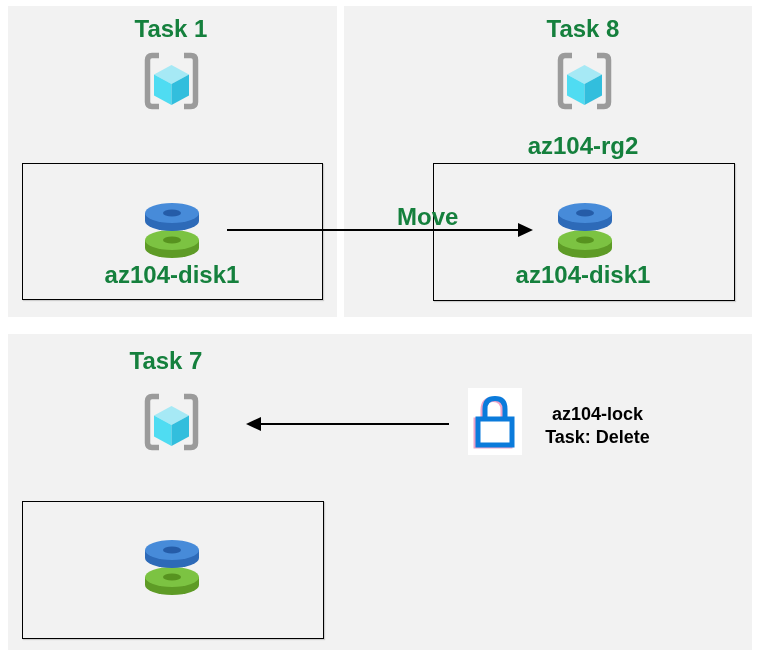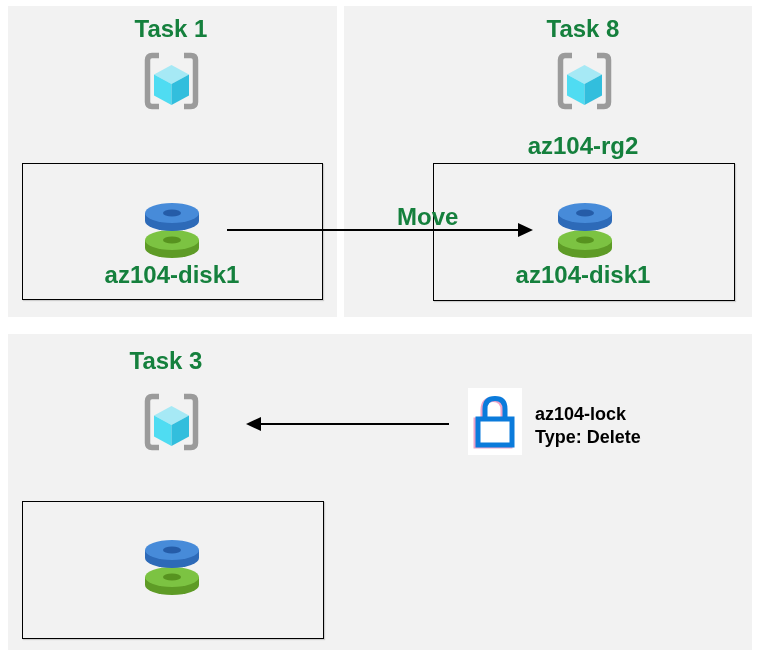--- a/index.html
+++ b/index.html
@@ -41,21 +41,21 @@
   }
   .lock-box {
     position:absolute; left:468px; top:388px; width:54px; height:67px;
     background:var(--lock-bg,#fff);
     display:flex; align-items:center; justify-content:center;
   }
   .lock-svg { filter:drop-shadow(-1.2px 1.2px 0 rgba(214,51,132,0.45)); }
   .lock-text {
     position:absolute; left:535px; top:403px; width:125px;
     font-weight:700; font-size:18px; line-height:23px;
-    color:#000; white-space:nowrap;
+    text-align:center; color:#000; white-space:nowrap;
   }
 </style>
 </head>
 <body>
 
 <div id="canvas">
 
   <div class="panel" style="left:8px; top:6px; width:329px; height:311px;"></div>
 
   <div class="panel" style="left:344px; top:6px; width:408px; height:311px;"></div>
@@ -112,21 +112,21 @@
     <ellipse cx="30" cy="17" rx="27" ry="10" style="fill:var(--disk-blue-top)"></ellipse>
     <ellipse cx="30" cy="17" rx="9" ry="3.6" style="fill:var(--disk-blue-hole)"></ellipse>
   </svg>
 
   <div class="lbl" style="left:433px; top:265px; width:300px;">az104-disk1</div>
 
   <div class="lbl" style="left:352px; top:207px; text-align:left;margin-left:45px;">Move</div>
   <div class="arrow-line" style="left:227px; top:229px; width:291px;"></div>
   <div class="arrow-head right" style="left:518px; top:223px;"></div>
 
-  <div class="lbl" style="left:16px; top:351px; width:300px;">Task 3</div>
+  <div class="lbl" style="left:16px; top:351px; width:300px;">Task 7</div>
 
   <svg class="icon" style="left:143px; top:393px;" width="57" height="58" viewBox="0 0 57 58">
     <path class="bracket" d="M16 3.5 H9 Q4.5 3.5 4.5 8 V50 Q4.5 54.5 9 54.5 H16"></path>
     <path class="bracket" d="M41 3.5 H48 Q52.5 3.5 52.5 8 V50 Q52.5 54.5 48 54.5 H41"></path>
     <polygon points="28.5,13 46,22.5 28.5,32 11,22.5" style="fill:var(--cube-top)"></polygon>
     <polygon points="11,22.5 28.5,32 28.5,53 11,43.5" style="fill:var(--cube-left)"></polygon>
     <polygon points="46,22.5 28.5,32 28.5,53 46,43.5" style="fill:var(--cube-right)"></polygon>
   </svg>
 
 
@@ -148,16 +148,16 @@
   <div class="arrow-line" style="left:260px; top:423px; width:189px;"></div>
 
   <div class="lock-box">
     <svg class="lock-svg" width="46" height="56" viewBox="0 0 46 56">
       <path d="M13 25 V15 Q13 4.5 23 4.5 Q33 4.5 33 15 V25" style="fill:none; stroke:var(--lock-blue); stroke-width:5;"></path>
       <rect x="6" y="25" width="34" height="26" style="fill:#ffffff; stroke:var(--lock-blue); stroke-width:5;"></rect>
     </svg>
   </div>
   <div class="lock-text">
     <div>az104-lock</div>
-    <div>Type: Delete</div>
+    <div>Task: Delete</div>
   </div>
 
 </div>
 
 </body></html>

